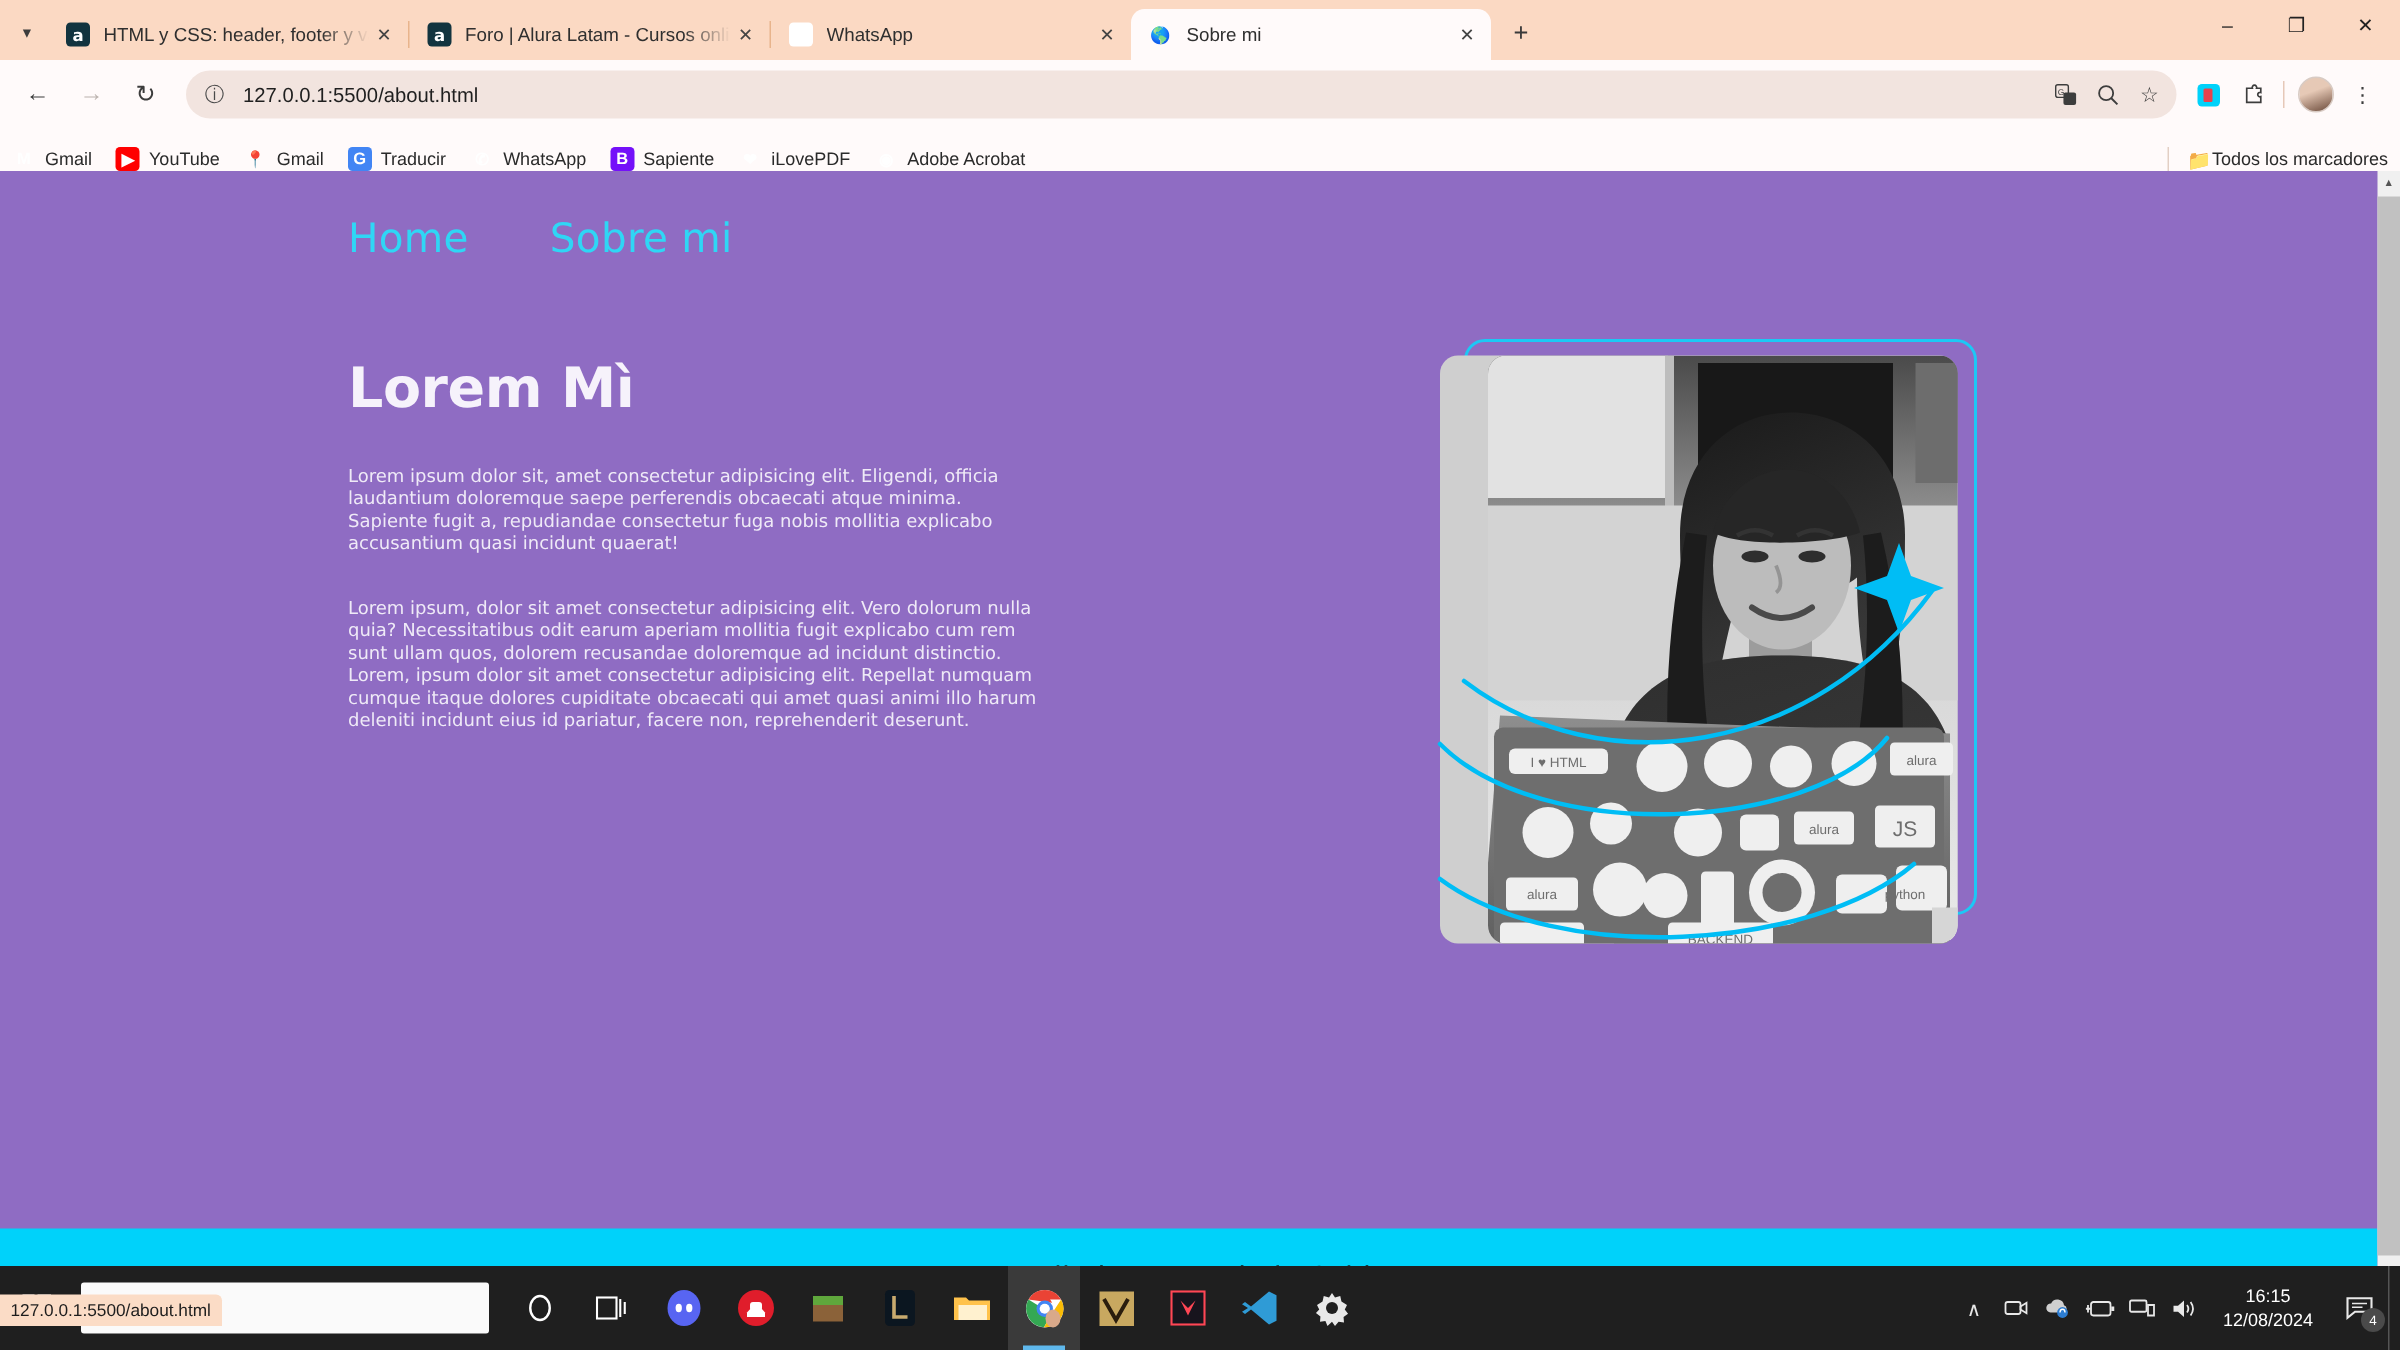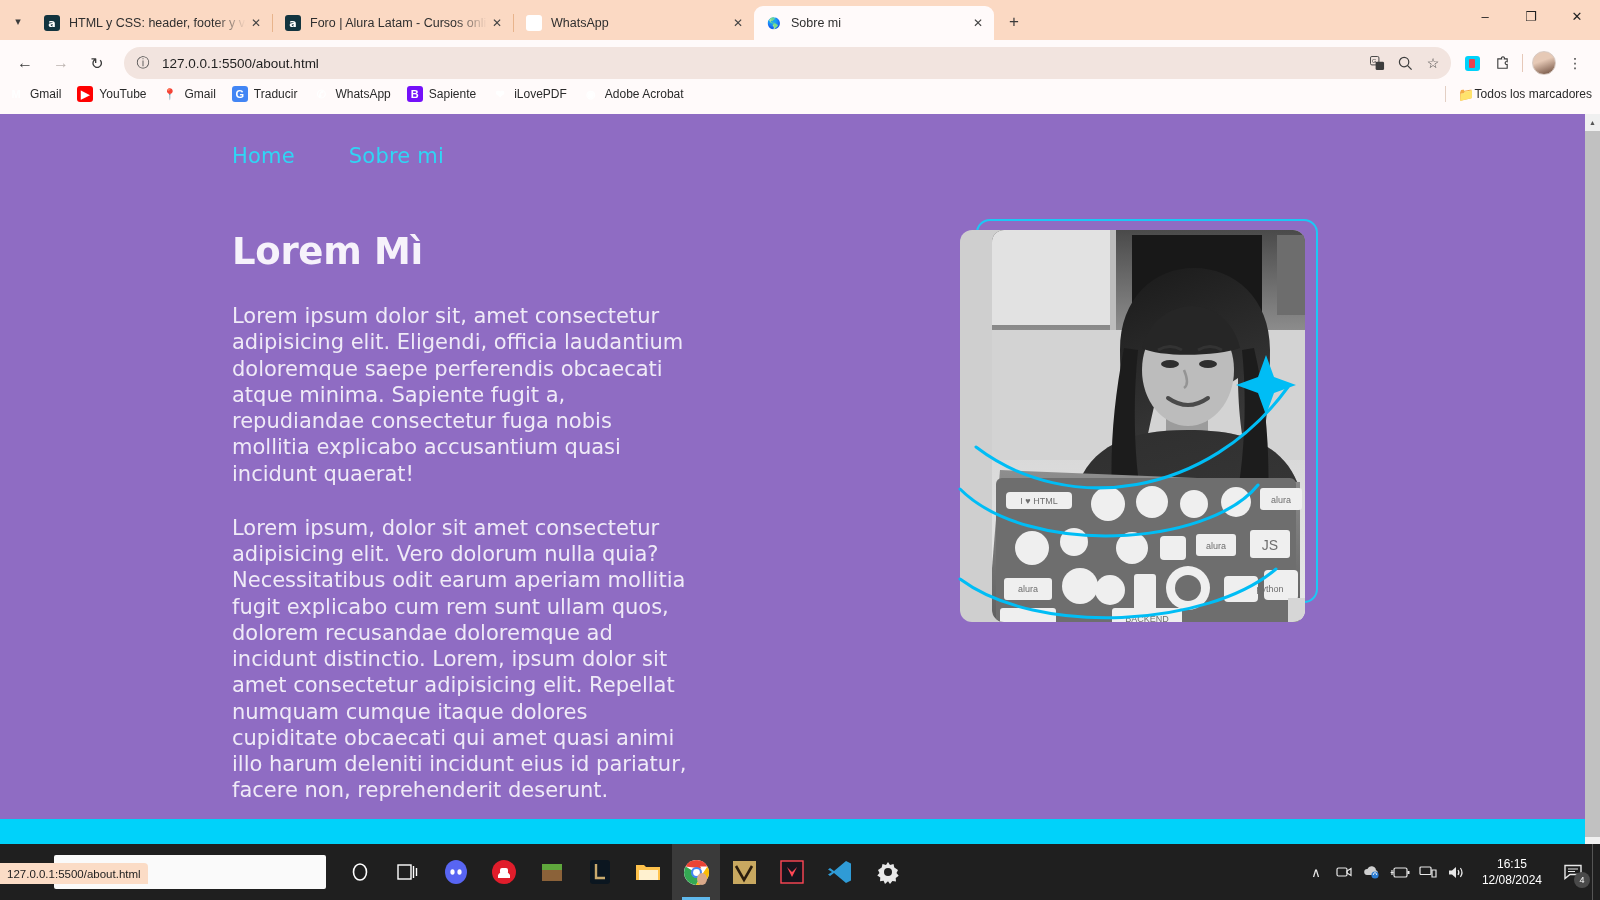--- a/index.html
+++ b/index.html
@@ -91,21 +91,21 @@
   .ext-sq { width: 15px; height: 15px; background: #00d2fa; border-radius: 3px;
             display:flex; align-items:center; justify-content:center; }
   .ext-sq i { display:block; width:6px; height:9px; background:#e8434e; border-radius:1px; }
   .avatar {
     width: 24px; height: 24px; border-radius: 50%; margin: 0 4px;
     background: linear-gradient(160deg,#e6c9b6 40%,#6b4a3a);
     border: 1px solid #d8cbc4; cursor: pointer;
   }
   .tb-sep { width: 1px; height: 18px; background: #e6c8b8; margin: 0 5px; }
 
-  .bookmarks { height: 28px; display: flex; align-items: flex-start; padding: 0 8px; background: #fffafa; font-size: 12px; color: #2a2a2a; }
+  .bookmarks { height: 28px; display: flex; align-items: flex-end; padding: 0 8px; background: #fffafa; font-size: 12px; color: #2a2a2a; }
   .bm { display: flex; align-items: center; margin-right: 16px; cursor: pointer; white-space: nowrap; }
   .bm .bico {
     width: 16px; height: 16px; margin-right: 6px; flex: 0 0 auto;
     display: flex; align-items: center; justify-content: center;
     font-size: 11px; font-weight: bold; border-radius: 3px; color: #fff;
   }
   .bi-gmail { color: #d93025; font-size: 13px; background: transparent; font-weight: 900; }
   .bi-yt { background: #ff0000; border-radius: 3px; font-size: 8px; }
   .bi-maps { background: transparent; color: #ea4335; font-size: 14px; }
   .bi-trad { background: #4285f4; font-size: 9px; }
@@ -118,32 +118,32 @@
 
   
   .viewport {
     position: absolute; top: 114px; left: 0; width: 1600px; height: 770px;
     background: #8f6cc3; overflow: hidden;
   }
   .page { width: 1585px; height: 770px; position: relative; background: #8f6cc3; }
 
   nav.sitenav { padding: 30px 0 0 232px; display: flex; gap: 54px; }
   nav.sitenav a {
-    color: #2fd6f5; font-size: 21px; text-decoration: none;
+    color: #2fd6f5; font-size: 27px; text-decoration: none;
     font-family: "DejaVu Sans", sans-serif; letter-spacing: .2px;
   }
 
   .content { display: flex; padding: 62px 0 0 232px; }
   .textcol { width: 460px; flex: 0 0 auto; }
   h1.title {
     color: #f6f2fb; font-size: 37px; font-weight: 800; letter-spacing: -0.3px;
     font-family: "DejaVu Sans", sans-serif; margin-bottom: 30px;
   }
   .textcol p {
-    color: #efeaf7; font-size: 21px; line-height: 1.25;
+    color: #efeaf7; font-size: 12px; line-height: 1.25;
     font-family: "DejaVu Sans", sans-serif; margin-bottom: 28px;
   }
 
   .figurecol { position: relative; margin-left: 268px; margin-top: 0px; }
   .frame {
     position: absolute; left: 16px; top: -11px;
     width: 342px; height: 384px;
     border: 2px solid #1cc8f5; border-radius: 14px;
   }
   .photo {

